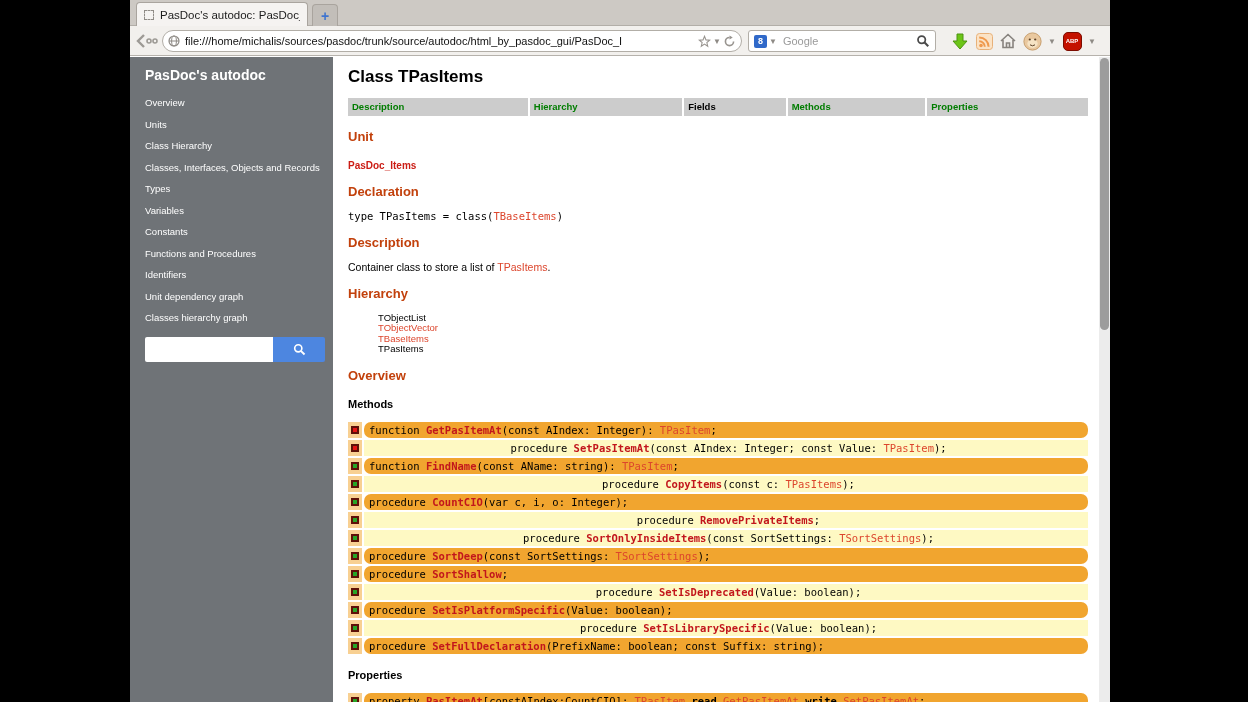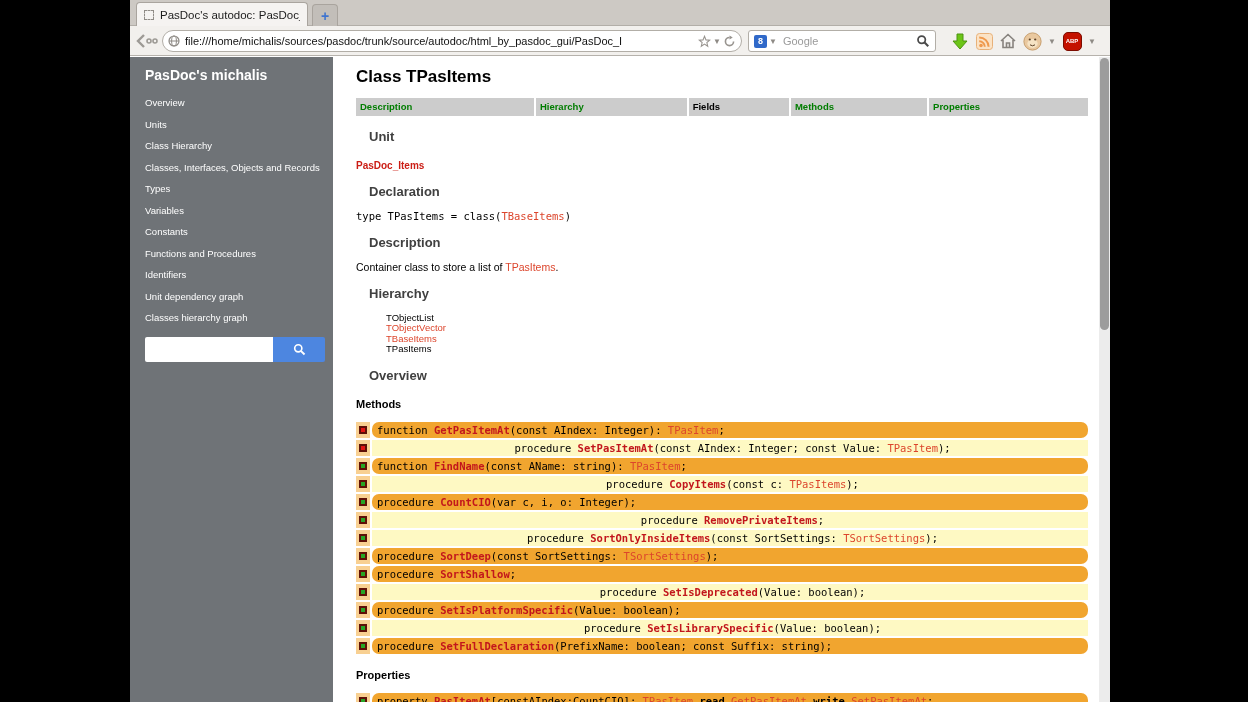--- a/index.html
+++ b/index.html
@@ -54,34 +54,34 @@
   .side-title { color:#fff; font-weight:bold; font-size:14px; margin-bottom:14px; }
   .side-item { color:#fff; font-size:9.5px; margin-bottom:10.5px; white-space:nowrap;
                cursor:pointer; }
   .side-search { display:flex; margin-top:14px; width:180px; height:25px; }
   .side-search input { flex:1; width:128px; border:none; background:#fff; height:25px;
                        border-radius:2px 0 0 2px; padding:0 4px; font-size:11px; }
   .side-search button { width:52px; height:25px; background:#4d86e0; border:none;
                         border-radius:0 2px 2px 0; display:flex; align-items:center;
                         justify-content:center; cursor:pointer; }
 
-  .main { flex:1; background:#fff; position:relative; padding:6px 22px 0 23px; overflow:hidden; }
+  .main { flex:1; background:#fff; position:relative; padding:6px 22px 0 15px; overflow:hidden; }
   .scrollbar { position:absolute; right:0; top:0; width:11px; height:645px; background:#ececec; }
   .scrollbar .thumb { position:absolute; left:1px; top:1px; width:9px; height:272px;
                       background:#9c9c9c; border-radius:5px; }
 
   h1 { font-size:17px; color:#000; margin:4px 0 11px; font-weight:bold; }
   .navtable { display:flex; gap:2px; height:18px; margin-bottom:11px; }
   .navcell { background:#ccc; font-size:9.5px; font-weight:bold; line-height:18px;
              padding-left:4px; white-space:nowrap; overflow:hidden; }
   .navcell.link { color:#007d00; cursor:pointer; }
   .navcell.plain { color:#000; }
   .nc0{width:24.3%} .nc1{width:20.6%} .nc2{width:13.7%} .nc3{width:18.6%} .nc4{flex:1}
 
-  h2 { font-size:13px; color:#404040; margin:13px 13px 11px; font-weight:bold; }
+  h2 { font-size:13px; color:#c2410c; margin:13px 0 11px; font-weight:bold; }
   h3 { font-size:11px; color:#000; margin:15px 0 12px; font-weight:bold; }
 
   .unit-link { font-size:10px; font-weight:bold; color:#cb1d15; cursor:pointer;margin-top:16px; }
   .codeline { font-family:"DejaVu Sans Mono", monospace; font-size:10.5px; color:#000;
               margin:2px 0 0; }
   .desc { font-size:10.5px; color:#000; }
   .hier { margin:12px 0 0 30px; font-size:9.5px; line-height:10.4px; color:#000; }
 
   .sg-p { color:#000; }
   .sg-n { color:#c2161c; font-weight:bold; cursor:pointer; }
@@ -184,21 +184,21 @@
       <span class="tbicon">
         <span class="abp">ABP</span>
       </span>
       <span class="tbicon narrow chev">▼</span>
     </div>
   </div>
 
   <div class="page">
 
     <div class="sidebar">
-      <div class="side-title">PasDoc's michalis</div>
+      <div class="side-title">PasDoc's autodoc</div>
       <div id="side-items">
           <div class="side-item">Overview</div>
           <div class="side-item">Units</div>
           <div class="side-item">Class Hierarchy</div>
           <div class="side-item">Classes, Interfaces, Objects and Records</div>
           <div class="side-item">Types</div>
           <div class="side-item">Variables</div>
           <div class="side-item">Constants</div>
           <div class="side-item">Functions and Procedures</div>
           <div class="side-item">Identifiers</div>

